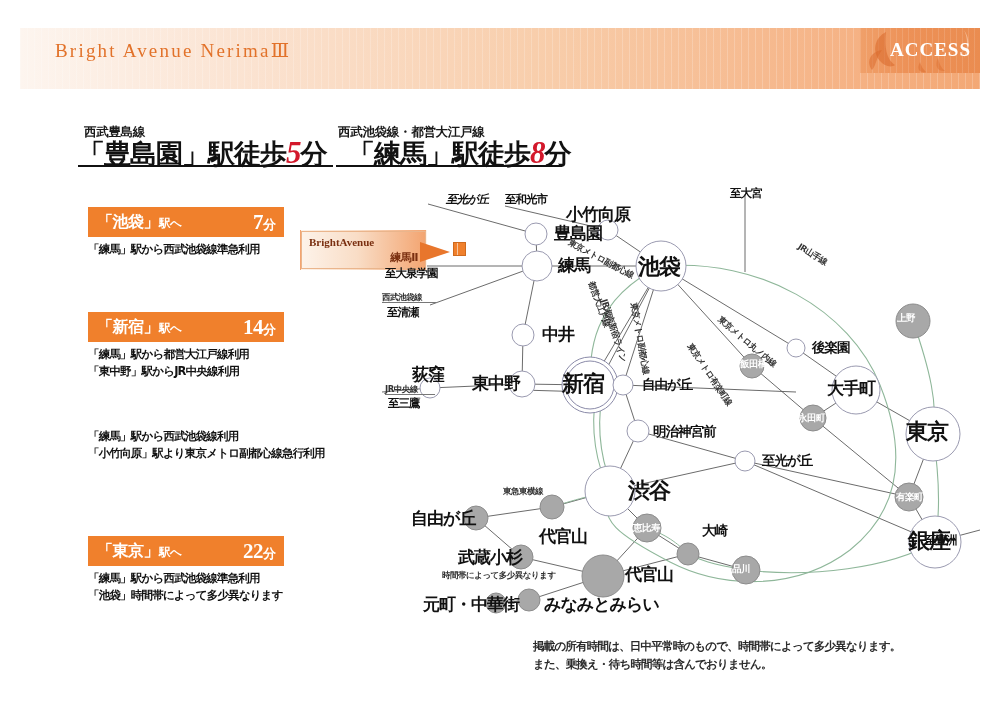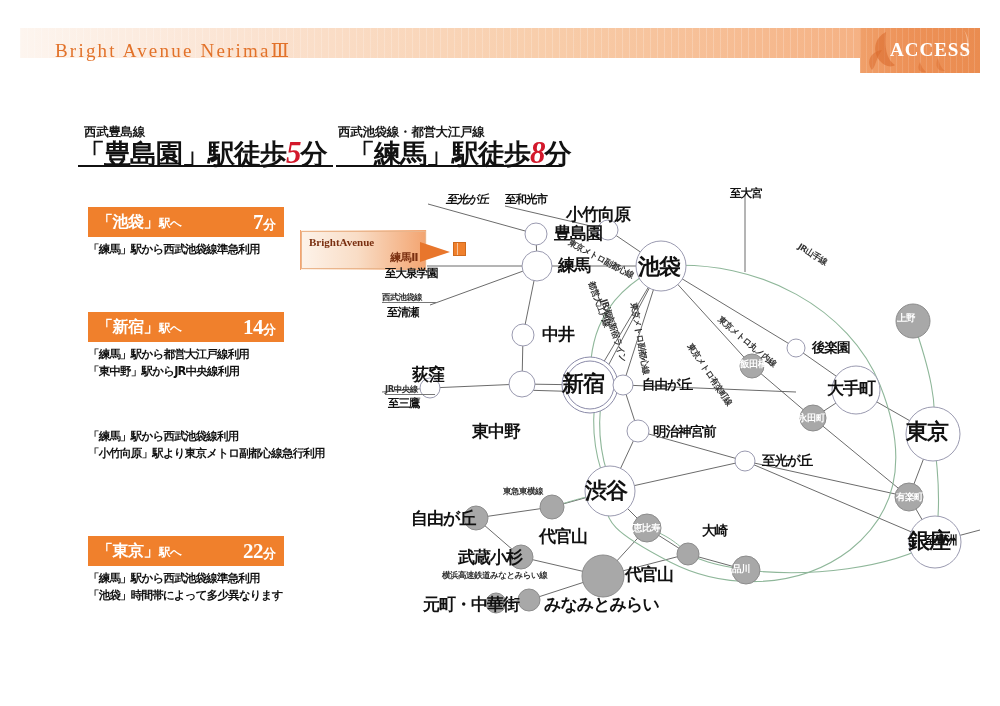--- a/index.html
+++ b/index.html
@@ -7,21 +7,21 @@
     width:1000px;height:706px;
     background:#ffffff;
     font-family:"DejaVu Sans","Liberation Sans",sans-serif;
     position:relative;overflow:hidden;
     -webkit-font-smoothing:antialiased;
   }
   .page{position:absolute;left:0;top:0;width:1000px;height:706px;}
 
   
   .header-bar{
-    position:absolute;left:20px;top:28px;width:960px;height:30px;
+    position:absolute;left:20px;top:28px;width:960px;height:61px;
     background:linear-gradient(to right,#fdf5ef 0%,#fbe4d3 22%,#f8cdaa 55%,#f5b183 88%,#f3a875 100%);
     box-sizing:border-box;
   }
   .header-bar:after{
     content:"";position:absolute;left:0;top:0;right:0;bottom:0;
     background:repeating-linear-gradient(to right,rgba(255,255,255,0.20) 0px,rgba(255,255,255,0.20) 1px,rgba(255,255,255,0) 1px,rgba(255,255,255,0) 7px);
     pointer-events:none;
   }
   .header-title{
     position:absolute;left:35px;top:11px;
@@ -335,35 +335,35 @@
       <path d="M0 2 L30 12 L0 22 Z" fill="#e8762c"></path>
     </svg>
     <div class="marker-sq" style="left:163px;top:62px;"></div>
 
     <div id="station-labels">
         <div class="mlabel m-big" style="left: 264px; top: 45px;">豊島園</div>
         <div class="mlabel m-big" style="left: 268px; top: 77px;">練馬</div>
         <div class="mlabel m-big" style="left: 276px; top: 26px;">小竹向原</div>
         <div class="mlabel m-hub" style="left: 348px; top: 76px;">池袋</div>
         <div class="mlabel m-big" style="left: 252px; top: 146px;">中井</div>
-        <div class="mlabel m-big" style="left: 182px; top: 195px; margin-top: 48px;">東中野</div>
+        <div class="mlabel m-big" style="left: 182px; top: 195px;">東中野</div>
         <div class="mlabel m-big" style="left: 122px; top: 186px;">荻窪</div>
         <div class="mlabel m-hub" style="left: 272px; top: 193px;">新宿</div>
         <div class="mlabel m-mid" style="left: 352px; top: 198px;">自由が丘</div>
         <div class="mlabel m-white" style="left: 450px; top: 179px; text-align: center;">飯田橋</div>
         <div class="mlabel m-mid" style="left: 522px; top: 161px;">後楽園</div>
         <div class="mlabel m-white" style="left: 607px; top: 133px;">上野</div>
         <div class="mlabel m-big" style="left: 537px; top: 200px;">大手町</div>
         <div class="mlabel m-hub" style="left: 616px; top: 241px;">東京</div>
         <div class="mlabel m-white" style="left: 508px; top: 233px;">永田町</div>
         <div class="mlabel m-mid" style="left: 472px; top: 274px;">至光が丘</div>
         <div class="mlabel m-mid" style="left: 363px; top: 245px;">明治神宮前</div>
         <div class="mlabel m-white" style="left: 606px; top: 312px;">有楽町</div>
         <div class="mlabel m-hub" style="left: 618px; top: 350px;">銀座</div>
-        <div class="mlabel m-hub" style="left: 295px; top: 300px;">渋谷</div>
+        <div class="mlabel m-hub" style="left: 295px; top: 300px; padding-left: 43px;">渋谷</div>
         <div class="mlabel m-white" style="left: 343px; top: 343px;">恵比寿</div>
         <div class="mlabel m-mid" style="left: 412px; top: 344px;">大崎</div>
         <div class="mlabel m-white" style="left: 442px; top: 384px;">品川</div>
         <div class="mlabel m-big" style="left: 249px; top: 348px;">代官山</div>
         <div class="mlabel m-big" style="left: 121px; top: 330px;">自由が丘</div>
         <div class="mlabel m-big" style="left: 168px; top: 369px;">武蔵小杉</div>
         <div class="mlabel m-big" style="left: 335px; top: 386px;">代官山</div>
         <div class="mlabel m-big" style="left: 254px; top: 416px;">みなみとみらい</div>
         <div class="mlabel m-big" style="left: 133px; top: 416px;">元町・中華街</div>
       </div>
@@ -380,20 +380,24 @@
         <div class="mlabel m-tiny" style="left: 92px; top: 113px; font-size: 8.5px; transform-origin: left top; transform: rotate(0deg);">西武池袋線</div>
         <div class="mlabel m-tiny" style="left: 95px; top: 205px; font-size: 8.5px; transform-origin: left top; transform: rotate(0deg);">JR中央線</div>
         <div class="mlabel m-tiny" style="left: 281px; top: 58px; font-size: 8.5px; transform-origin: left top; transform: rotate(28deg);">東京メトロ副都心線</div>
         <div class="mlabel m-tiny" style="left: 511px; top: 62px; font-size: 8.5px; transform-origin: left top; transform: rotate(32deg);">JR山手線</div>
         <div class="mlabel m-tiny" style="left: 432px; top: 135px; font-size: 8.5px; transform-origin: left top; transform: rotate(40deg);">東京メトロ丸ノ内線</div>
         <div class="mlabel m-tiny" style="left: 403px; top: 162px; font-size: 8.5px; transform-origin: left top; transform: rotate(56deg);">東京メトロ有楽町線</div>
         <div class="mlabel m-tiny" style="left: 305px; top: 100px; font-size: 8.5px; transform-origin: left top; transform: rotate(70deg);">都営大江戸線</div>
         <div class="mlabel m-tiny" style="left: 318px; top: 118px; font-size: 8.5px; transform-origin: left top; transform: rotate(72deg);">JR湘南新宿ライン</div>
         <div class="mlabel m-tiny" style="left: 348px; top: 122px; font-size: 8.5px; transform-origin: left top; transform: rotate(80deg);">東京メトロ副都心線</div>
         <div class="mlabel m-tiny" style="left: 213px; top: 307px; font-size: 8.5px; transform-origin: left top; transform: rotate(0deg);">東急東横線</div>
-        <div class="mlabel m-tiny" style="left: 152px; top: 391px; font-size: 8.5px; transform-origin: left top; transform: rotate(0deg);">横浜高速鉄道みなとみらい線</div>
+        <div class="mlabel m-tiny" style="left: 152px; top: 391px; font-size: 8.5px; transform-origin: left top; transform: rotate(0deg);">時間帯によって多少異なります</div>
         <div style="position: absolute; left: 92px; top: 122px; width: 54px; height: 1px; background: rgb(119, 119, 119);"></div>
         <div style="position: absolute; left: 95px; top: 214px; width: 50px; height: 1px; background: rgb(119, 119, 119);"></div>
       </div>
   </div>
 
+  <div class="footnote">
+    <div>掲載の所有時間は、日中平常時のもので、時間帯によって多少異なります。</div>
+    <div>また、乗換え・待ち時間等は含んでおりません。</div>
+  </div>
 
 </div>
 
 </body></html>

